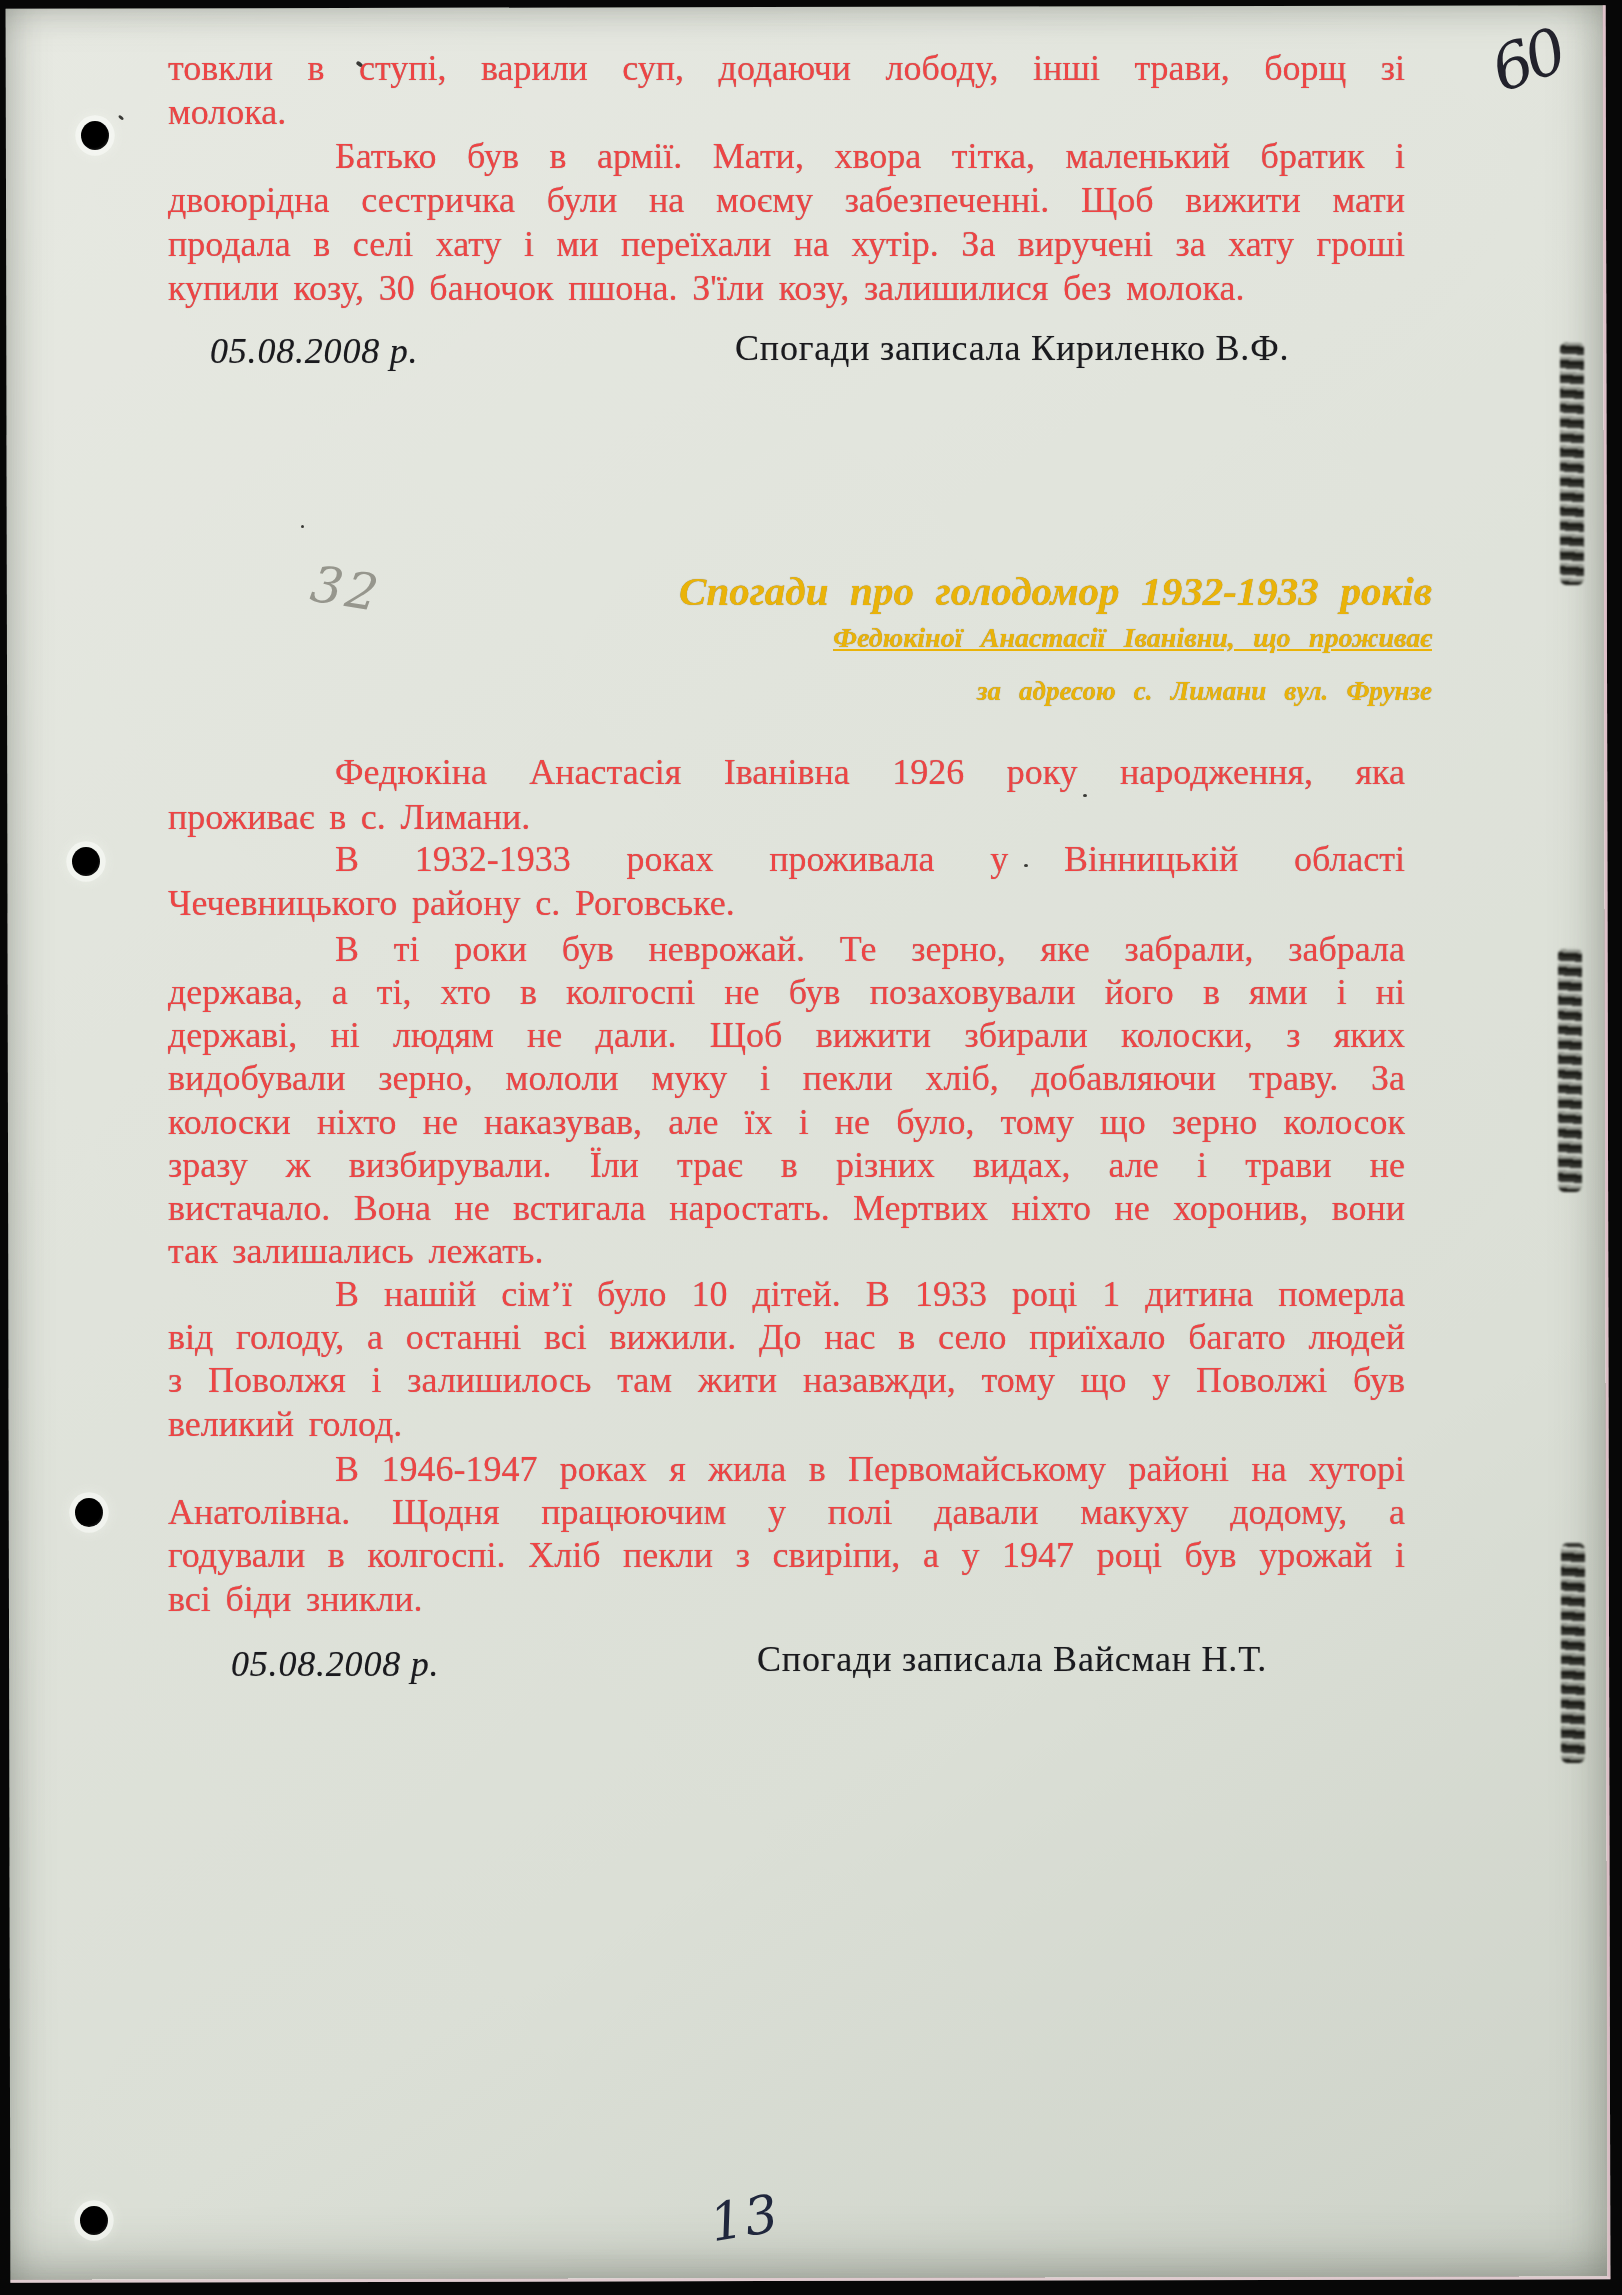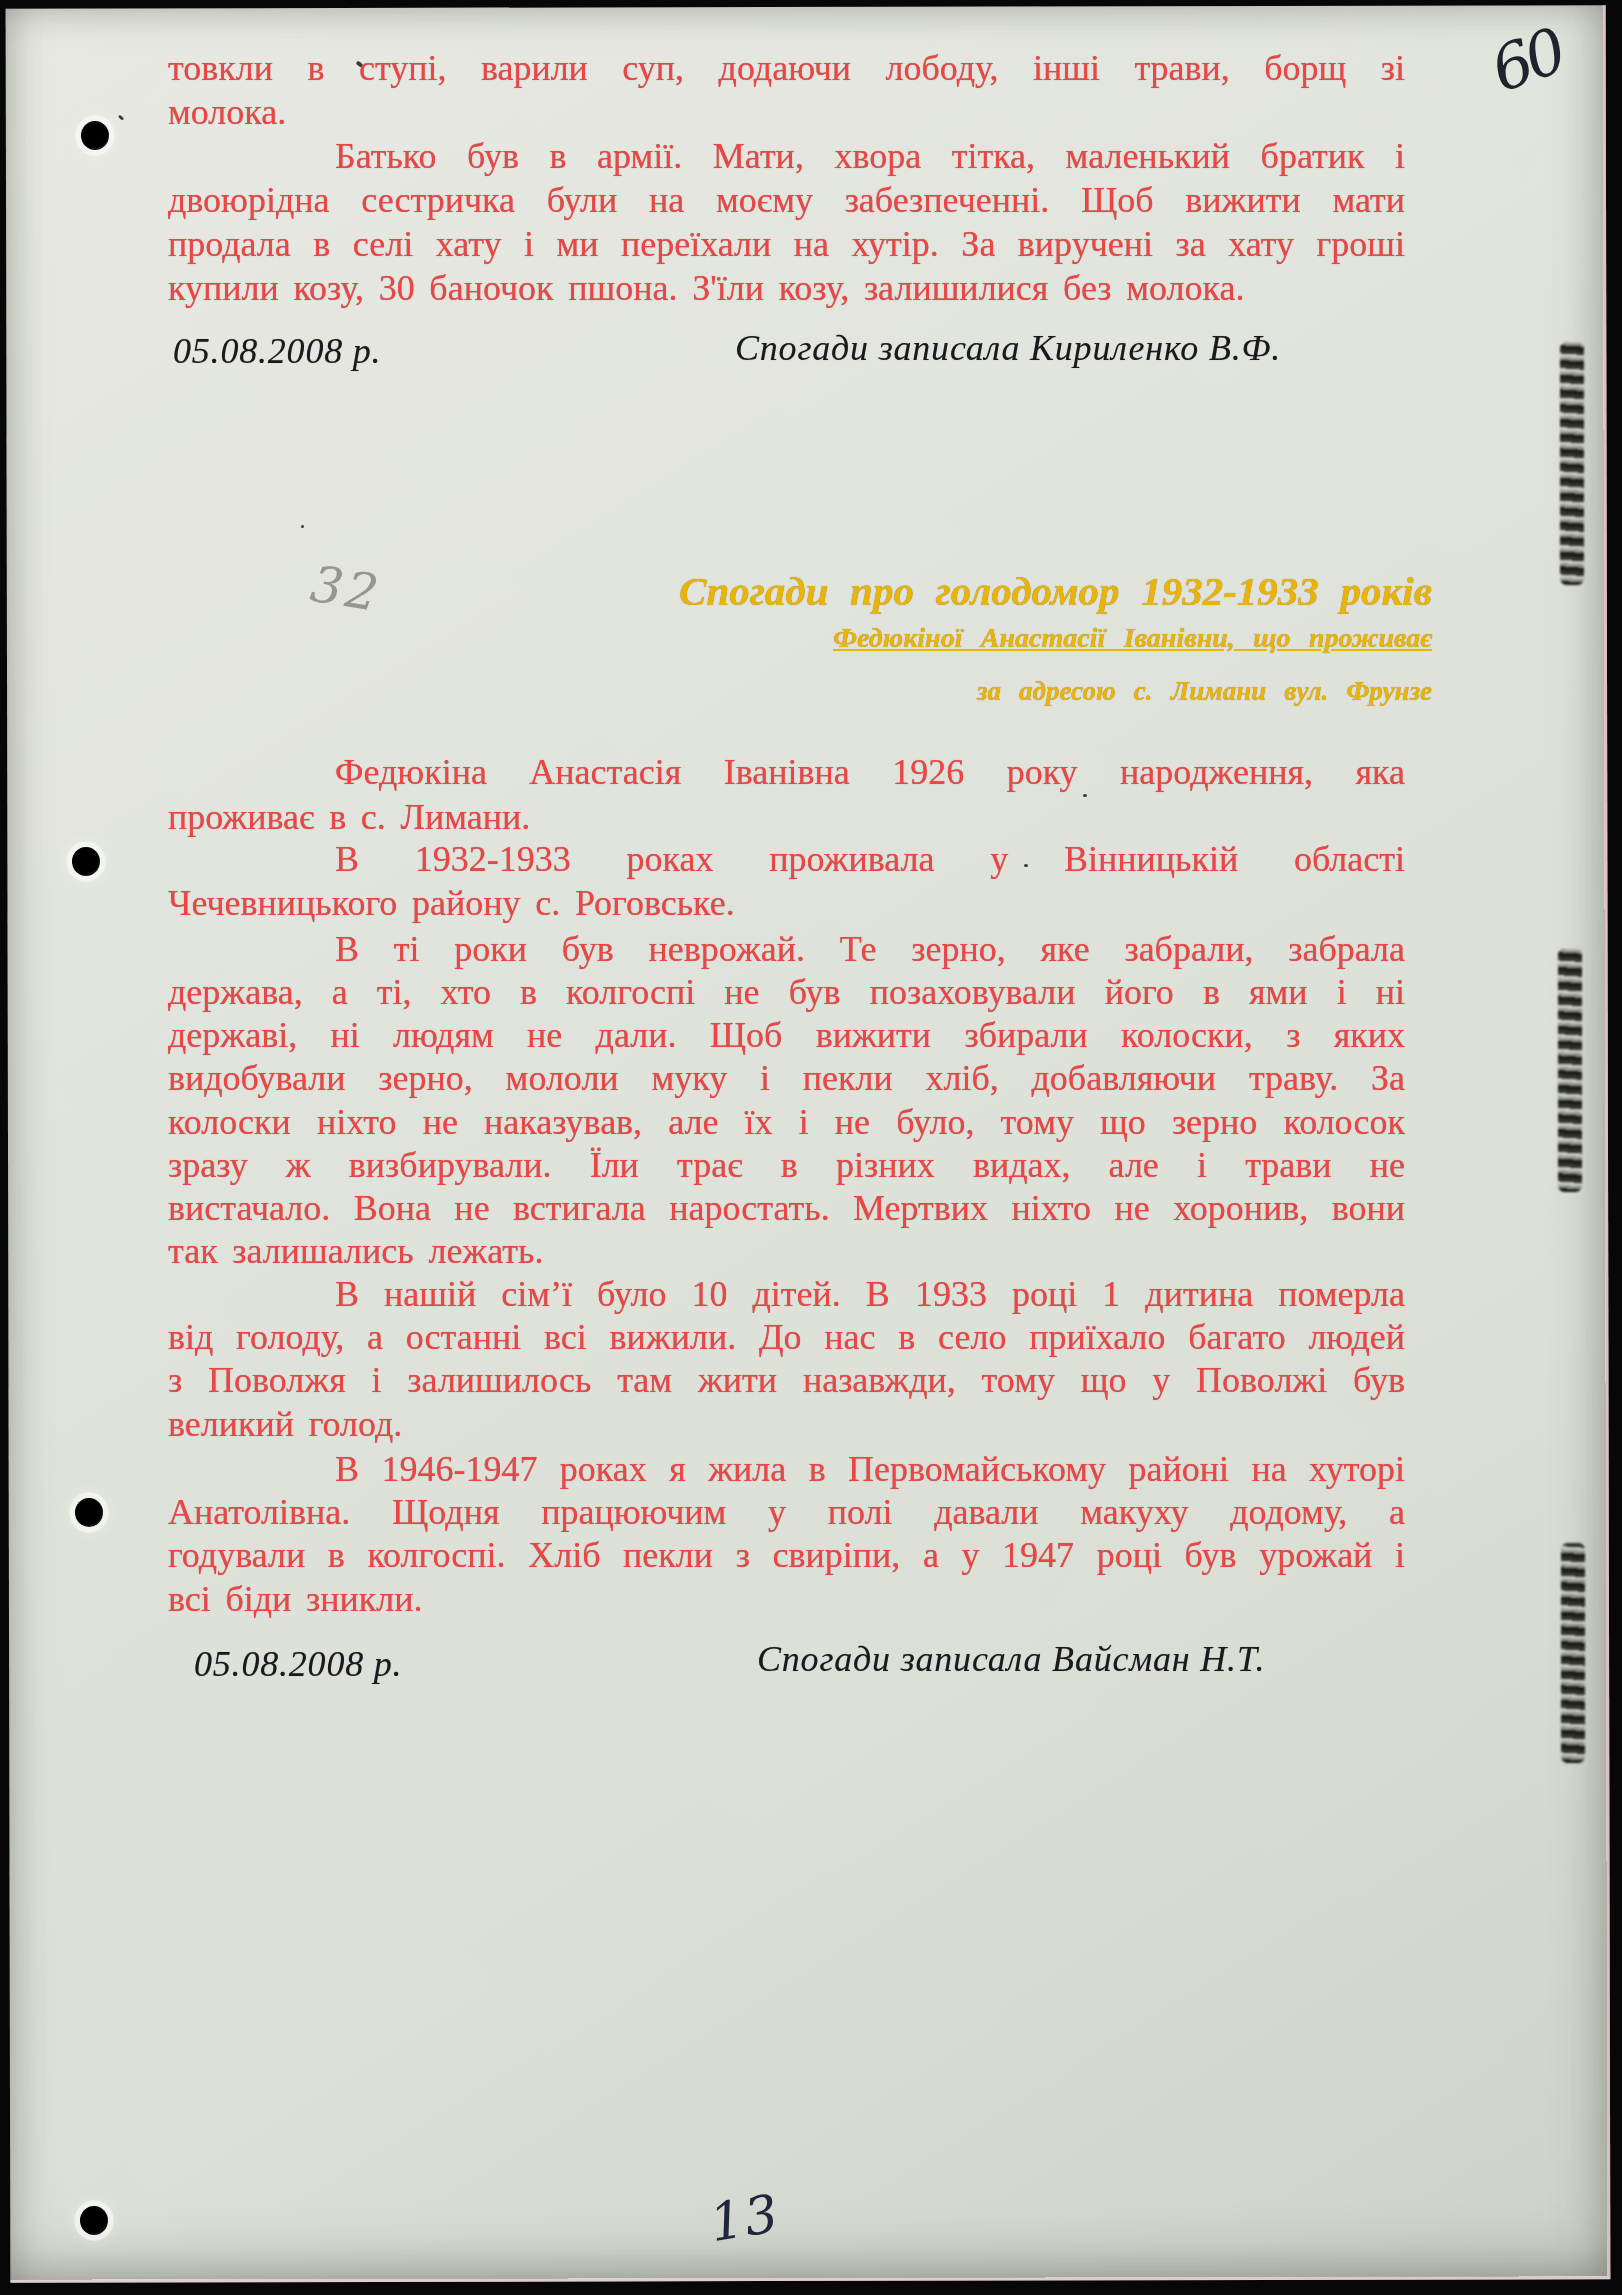--- a/index.html
+++ b/index.html
@@ -25,24 +25,24 @@
     font-size:36px;color:#ef4444;
     text-shadow:0 0 0.8px rgba(25,25,28,.45);
     text-align:justify;text-align-last:justify;
     white-space:nowrap;
   }
   .line.just{white-space:normal;}
   .line.left{text-align:left;text-align-last:left;white-space:normal;word-spacing:5.7px;}
   .line.indent{text-indent:167px;}
   .sig-date{
     position:absolute;font-style:italic;font-size:36px;color:#1a1a1e;
-    text-shadow:0 0 0.8px rgba(25,25,28,.4);letter-spacing:0.8px;
+    text-shadow:0 0 0.8px rgba(25,25,28,.4);letter-spacing:0.8px;margin-left:37px;
   }
   .sig-credit{
-    position:absolute;font-style:italic;font-size:36px;color:#1a1a1e;
+    position:absolute;font-size:36px;color:#1a1a1e;
     text-shadow:0 0 0.8px rgba(25,25,28,.4);letter-spacing:0.8px;
   }
   .title-line{
     position:absolute;left:195px;width:1237px;text-align:right;
     font-style:italic;font-weight:700;font-size:41px;color:#eab308;
     word-spacing:11.4px;text-shadow:0 0 0.8px rgba(20,20,25,.5);
   }
   .hw{position:absolute;font-style:italic;font-family:"DejaVu Serif",serif;}
   .hw-corner{left:1492px;top:24.4px;font-size:62px;color:#22222c;transform:rotate(-20deg);letter-spacing:-4.9px;}
   .hw-pencil{left:311px;top:560px;font-size:50px;color:#96968d;transform:rotate(9deg);letter-spacing:3.3px;}

